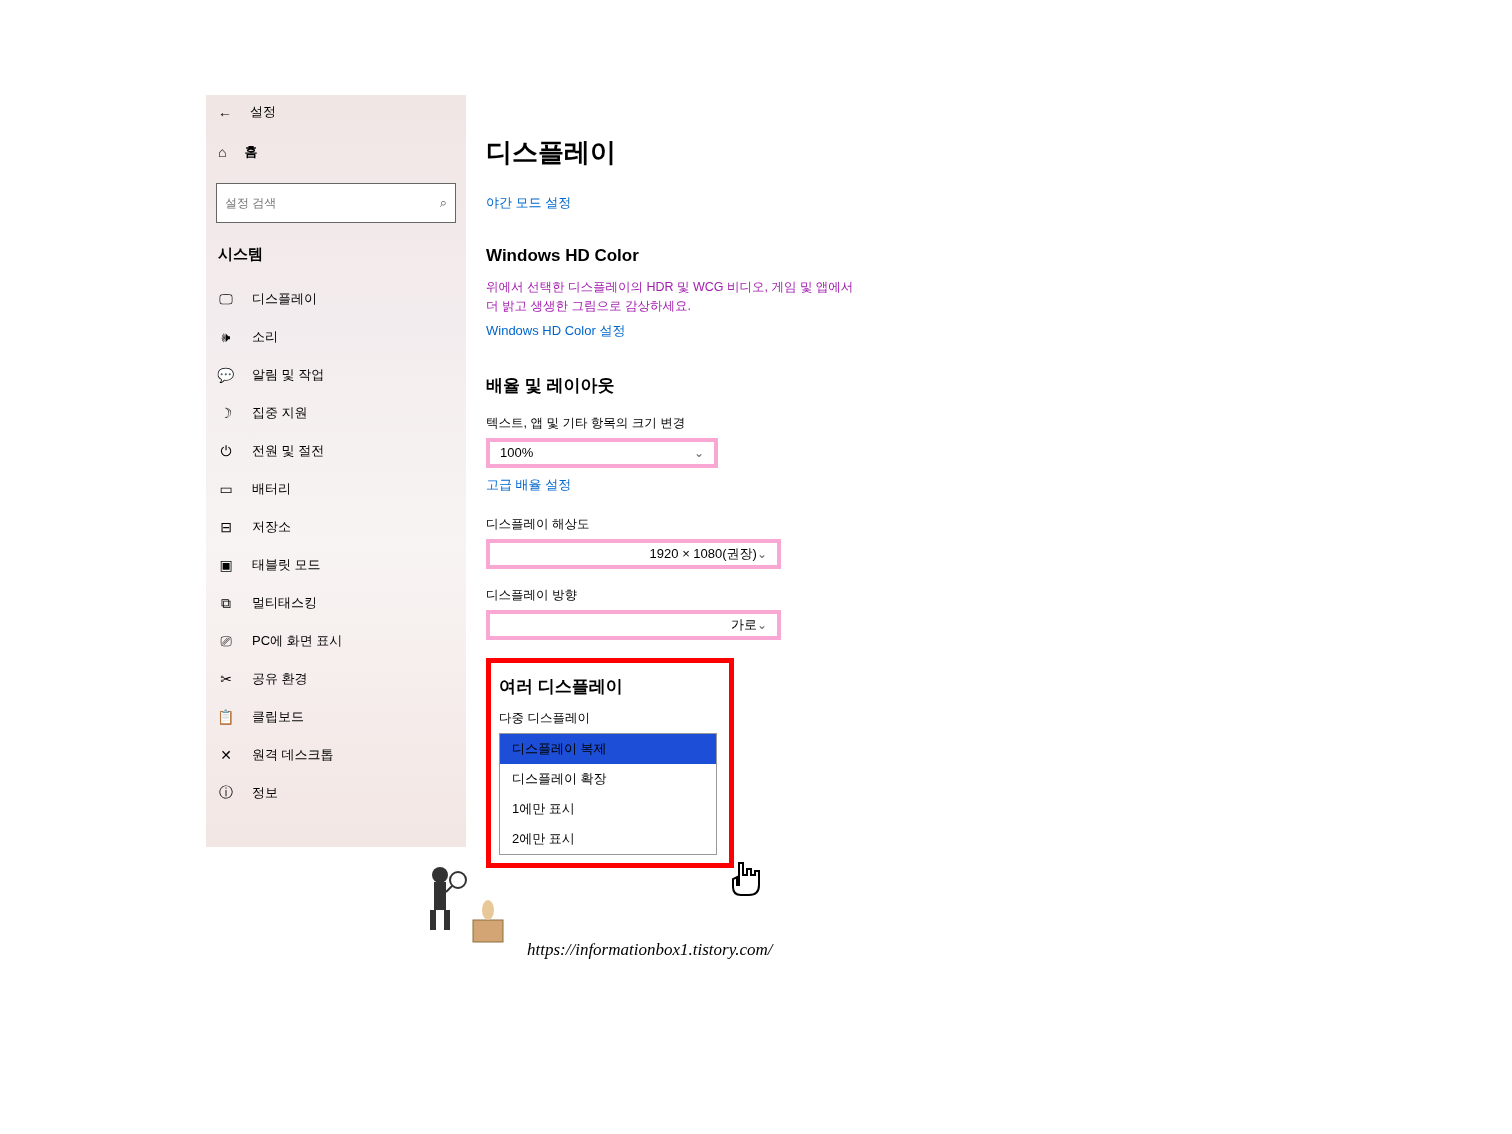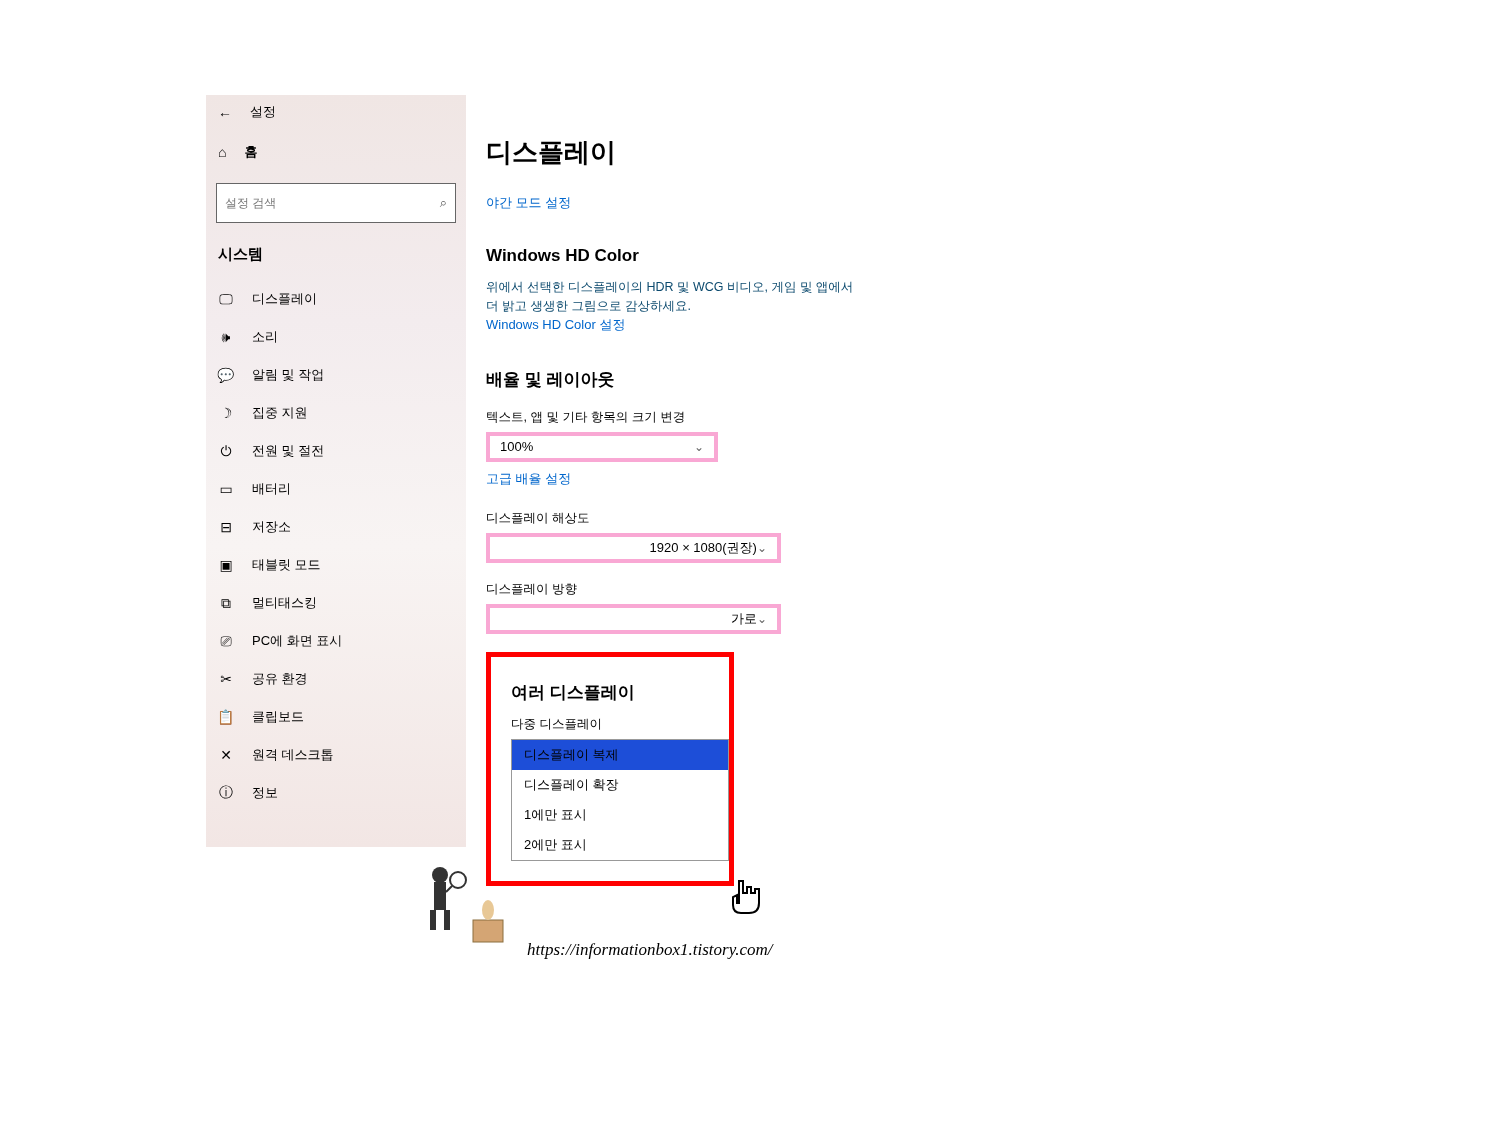--- a/index.html
+++ b/index.html
@@ -103,22 +103,23 @@
       text-align: center;
     }
     .subsection-title {
       font-size: 17px;
       font-weight: 600;
       margin-top: 30px;
       margin-bottom: 12px;
     }
     .desc {
       font-size: 12.5px;
-      color: #0c4a6e;
+      color: #a21caf;
       line-height: 1.5;
+      margin-bottom: 6px;
       max-width: 380px;
     }
     .field-label {
       font-size: 12.5px;
       margin-top: 18px;
       margin-bottom: 6px;
     }
     .select-box {
       border: 4px solid #f9a8d4;
       background: #fff;
@@ -127,21 +128,21 @@
       align-items: center;
       justify-content: space-between;
       padding: 0 10px;
       cursor: pointer;
     }
     .select-box.w1 { width: 232px; }
     .select-box.w2 { width: 295px; justify-content: flex-end; }
     .chevron { color: #666; font-size: 12px; }
     .highlight-box {
       border: 5px solid #ff0000;
-      padding: 20px;
+      padding: 8px;
       margin-top: 18px;
       width: 248px;
       position: relative;
     }
     .highlight-box .subsection-title { margin-top: 4px; }
     .dropdown-open {
       border: 1px solid #999;
       background: #fff;
       margin-top: 2px;
       width: 218px;

